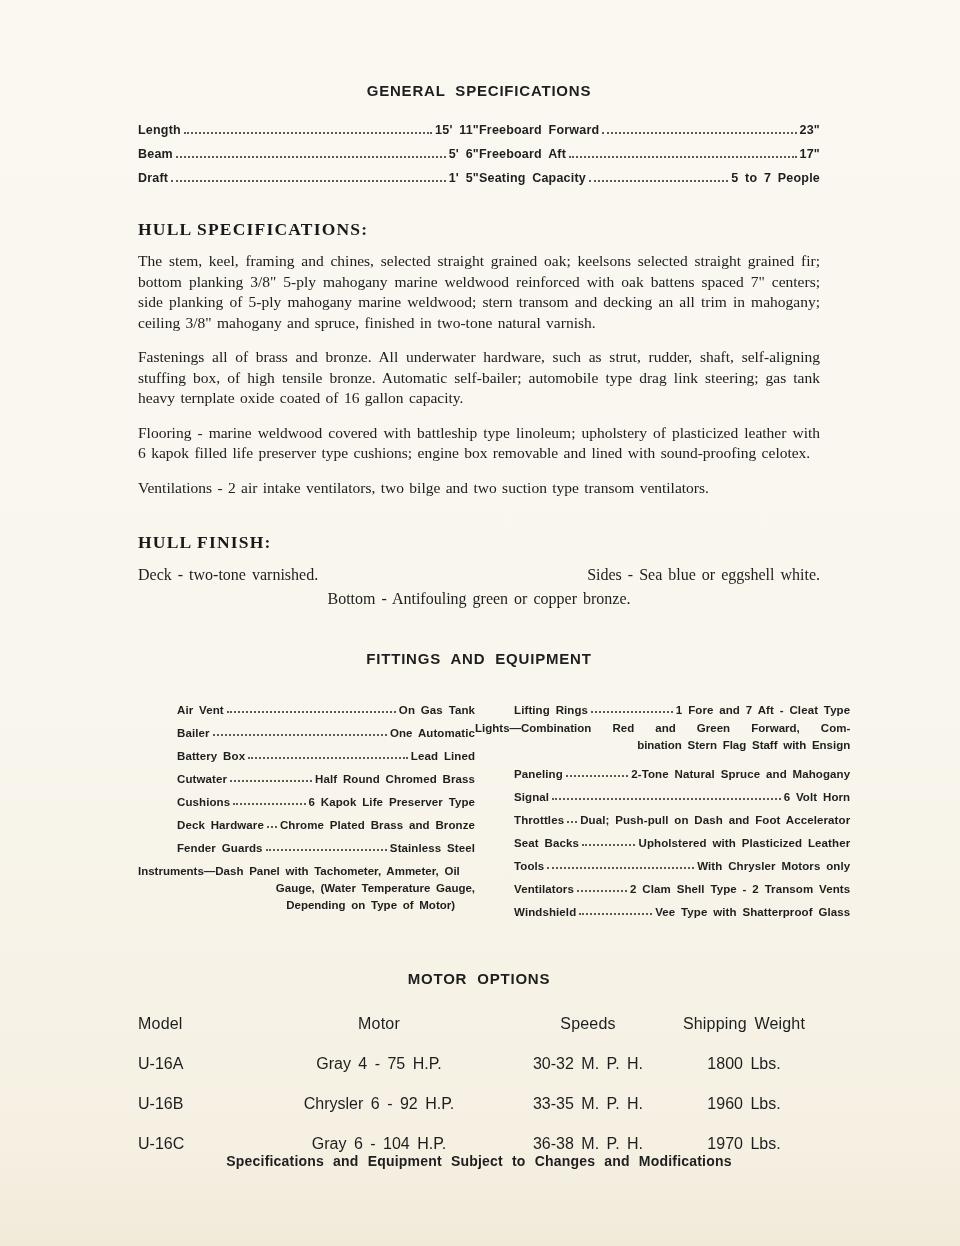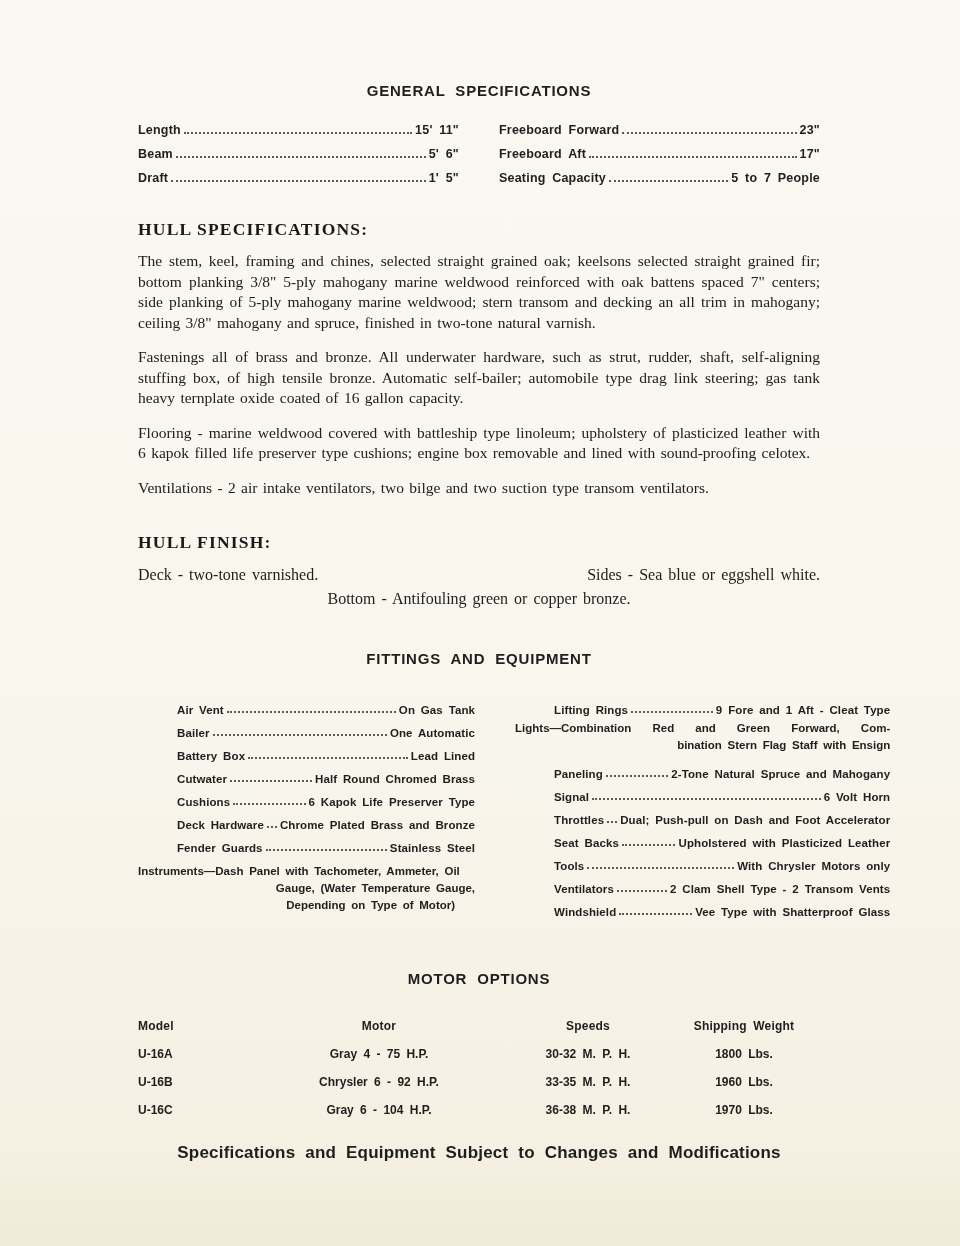--- a/index.html
+++ b/index.html
@@ -31,21 +31,20 @@
     letter-spacing: .8px;
     word-spacing: 5px;
   }
   .sect.general { margin-top: 32px; }
   .sect.fittings-h { margin-top: 42px; }
   .sect.motor-h { margin-top: 52px; }
 
   .two-col {
     display: grid;
     grid-template-columns: 1fr 1fr;
-    column-gap: 40px;
   }
   .specs-grid { margin-top: 14px; }
 
   .dotrow {
     display: flex;
     align-items: flex-end;
     height: 24px;
     font-size: 12.5px;
     font-weight: 700;
     word-spacing: 3px;
@@ -115,34 +114,33 @@
   .note .nl1 { text-align: left; }
   .note .nl2 { text-align: right; }
   .note .nl3 { text-align: right; padding-right: 20px; }
   .note.lights { margin: 4px 0 3px 0; }
   .note.lights .nl1 { text-align: justify; text-align-last: justify; }
 
   .motor-table {
     margin-top: 22px;
     display: grid;
     grid-template-columns: 112px 258px 160px 152px;
-    row-gap: 4px;
-    font-size: 12px;
-    font-weight: 700;
+    row-gap: 16px;
+    font-size: 16px;
+    font-weight: 400;
     word-spacing: 3px;
   }
   .motor-table > div { height: 24px; display: flex; align-items: flex-end; }
   .mc-left   { justify-content: flex-start; }
   .mc-center { justify-content: center; }
   .mt-head { letter-spacing: .2px; }
 
   .footer {
-    margin-top: 26px;
     text-align: center;
-    font-size: 17px;
+    font-size: 14px;
     font-weight: 700;
     word-spacing: 5px;
     letter-spacing: .2px;
   }
 </style>
 </head>
 <body>
 
 <div class="page">
 
@@ -242,21 +240,21 @@
         <div class="nl1">Instruments—Dash Panel with Tachometer, Ammeter, Oil</div>
         <div class="nl2">Gauge, (Water Temperature Gauge,</div>
         <div class="nl3">Depending on Type of Motor)</div>
       </div>
     </div>
 
     <div class="col">
       <div class="dotrow">
         <span class="lbl">Lifting Rings</span>
         <span class="dots"></span>
-        <span class="val">9 Fore and 1 Aft - Cleat Type</span>
+        <span class="val">1 Fore and 7 Aft - Cleat Type</span>
       </div>
       <div class="note lights">
         <div class="nl1">Lights—Combination Red and Green Forward, Com-</div>
         <div class="nl2">bination Stern Flag Staff with Ensign</div>
       </div>
       <div class="dotrow">
         <span class="lbl">Paneling</span>
         <span class="dots"></span>
         <span class="val">2-Tone Natural Spruce and Mahogany</span>
       </div>

